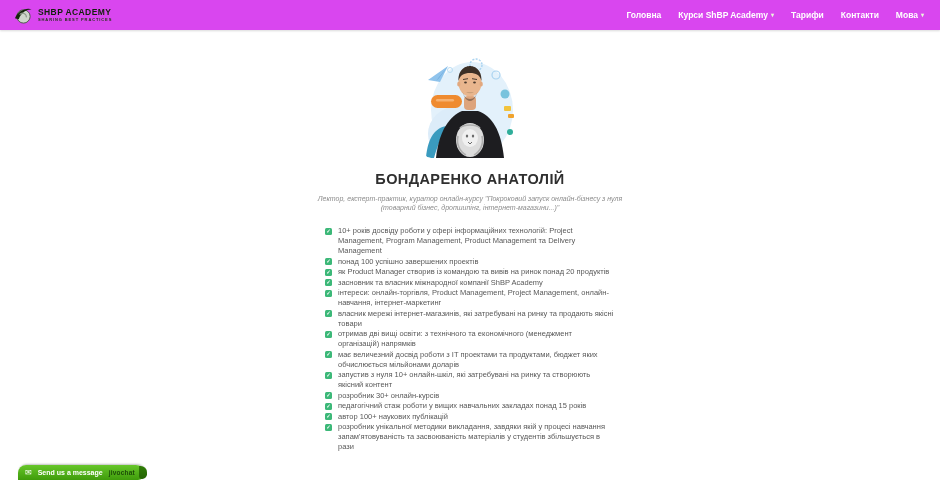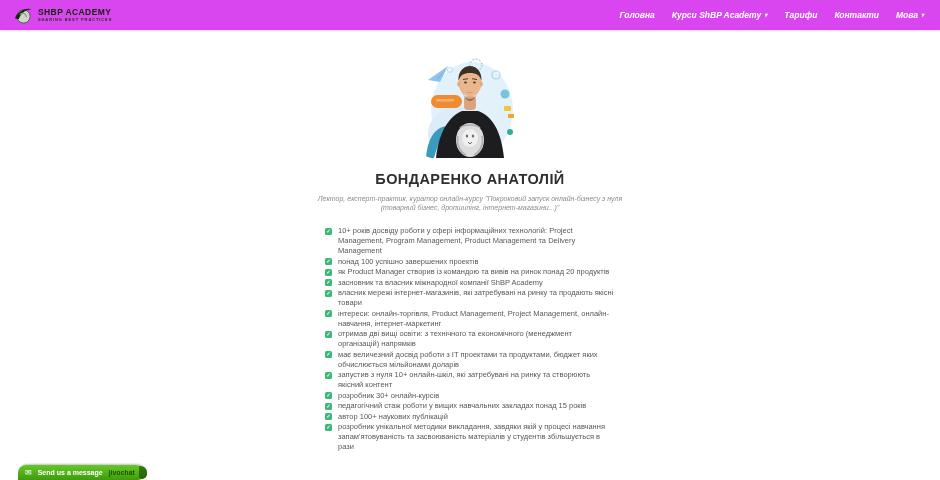--- a/index.html
+++ b/index.html
@@ -7,21 +7,21 @@
               font-family:"Liberation Sans", sans-serif; }
 
   
   .header { position:relative; z-index:5; height:30px; background:#d946ef;
             display:flex; align-items:center; justify-content:space-between;
             padding:0 16px 0 14px; box-shadow:0 1px 2px rgba(0,0,0,.15); }
   .logo { display:flex; align-items:center; gap:5px; cursor:pointer; }
   .logo-icon { width:19px; height:19px; }
   .logo-title { font-size:8.5px; font-weight:800; color:#11220a; letter-spacing:.4px; line-height:9px; }
   .logo-tagline { font-size:4px; font-weight:700; color:#1d3310; letter-spacing:.9px; line-height:5px; }
-  .nav { display:flex; align-items:flex-start; gap:17px;font-style:italic; }
+  .nav { display:flex; align-items:flex-start; gap:17px; }
   .nav a { display:flex; align-items:center; gap:3px; color:#ffffff; font-size:8.5px;
            font-weight:700; text-decoration:none; cursor:pointer; white-space:nowrap; }
   .caret { font-size:6px; line-height:6px; color:#eaf6dc; }
 
   
   .card { position:relative; margin:0 0; background:#ffffff; height:450px;
           box-shadow:0 0 5px rgba(0,0,0,.10); overflow:hidden; }
 
   .photo { width:96px; height:104px; margin:24px auto 0; border-radius:9px;
            overflow:hidden; display:block; }
@@ -143,22 +143,22 @@
 
   <h1 class="name">БОНДАРЕНКО АНАТОЛІЙ</h1>
 
   <p class="subtitle">Лектор, експерт-практик, куратор онлайн-курсу "Покроковий запуск онлайн-бізнесу з нуля (товарний бізнес, дропшипінг, інтернет-магазини...)"</p>
 
   <ul class="achievements">
     <li><span class="check">✓</span><span>10+ років досвіду роботи у сфері інформаційних технологій: Project Management, Program Management, Product Management та Delivery Management</span></li>
     <li><span class="check">✓</span><span>понад 100 успішно завершених проектів</span></li>
     <li><span class="check">✓</span><span>як Product Manager створив із командою та вивів на ринок понад 20 продуктів</span></li>
     <li><span class="check">✓</span><span>засновник та власник міжнародної компанії ShBP Academy</span></li>
+    <li><span class="check">✓</span><span>інтереси: онлайн-торгівля, Product Management, Project Management, онлайн-навчання, інтернет-маркетинг</span></li>
     <li><span class="check">✓</span><span>власник мережі інтернет-магазинів, які затребувані на ринку та продають якісні товари</span></li>
-    <li><span class="check">✓</span><span>інтереси: онлайн-торгівля, Product Management, Project Management, онлайн-навчання, інтернет-маркетинг</span></li>
     <li><span class="check">✓</span><span>отримав дві вищі освіти: з технічного та економічного (менеджмент організацій) напрямків</span></li>
     <li><span class="check">✓</span><span>має величезний досвід роботи з IT проектами та продуктами, бюджет яких обчислюється мільйонами доларів</span></li>
     <li><span class="check">✓</span><span>запустив з нуля 10+ онлайн-шкіл, які затребувані на ринку та створюють якісний контент</span></li>
     <li><span class="check">✓</span><span>розробник 30+ онлайн-курсів</span></li>
     <li><span class="check">✓</span><span>педагогічний стаж роботи у вищих навчальних закладах понад 15 років</span></li>
     <li><span class="check">✓</span><span>автор 100+ наукових публікацій</span></li>
     <li><span class="check">✓</span><span>розробник унікальної методики викладання, завдяки якій у процесі навчання запам'ятовуваність та засвоюваність матеріалів у студентів збільшується в рази</span></li>
 
   </ul>
 </main>

